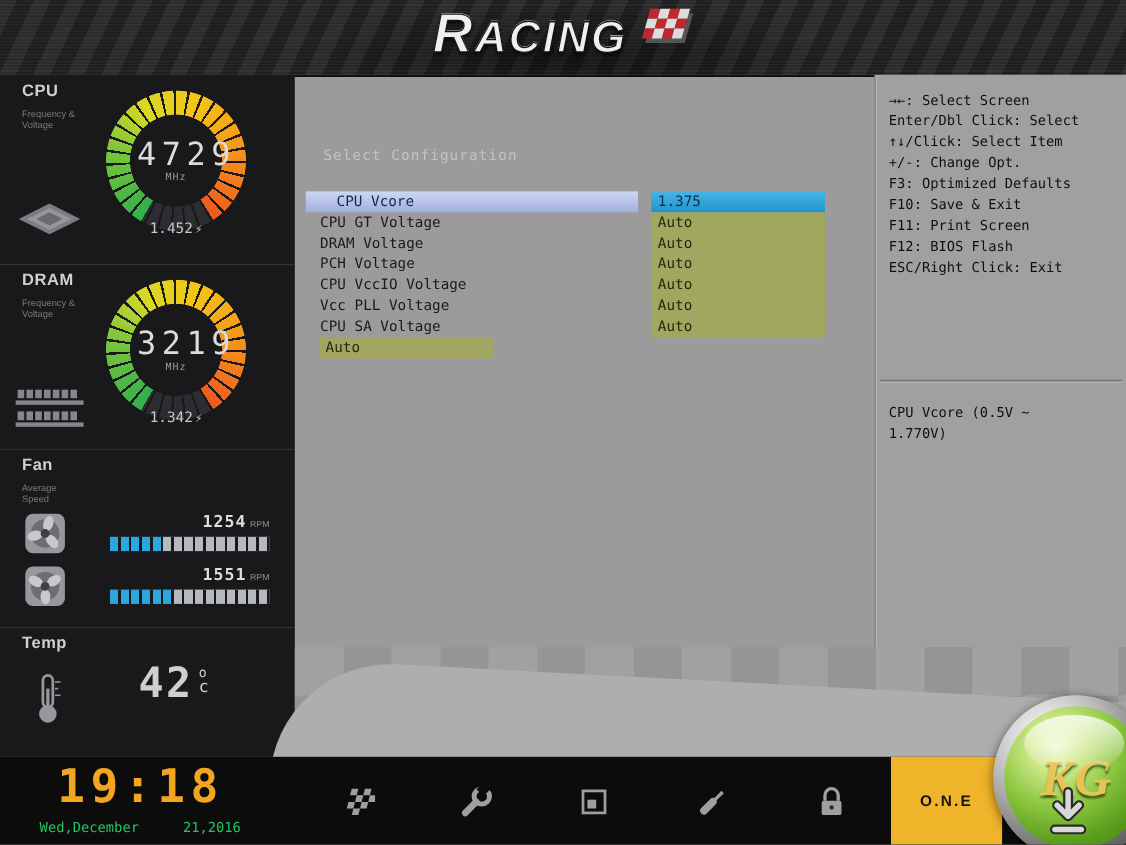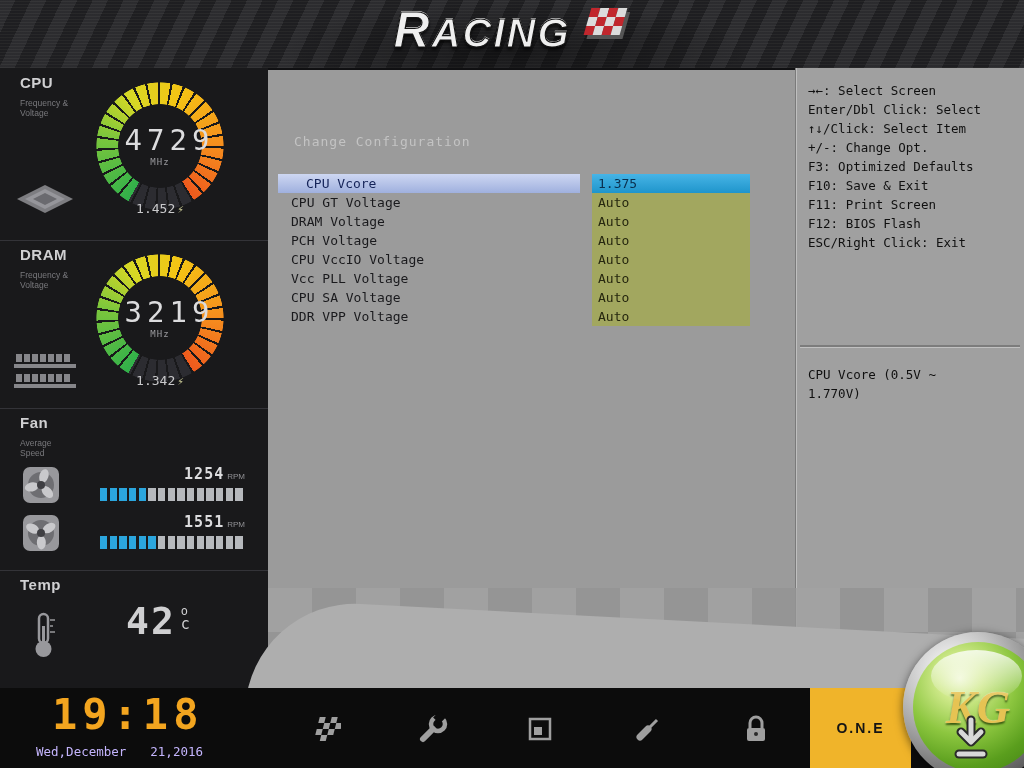--- a/index.html
+++ b/index.html
@@ -85,21 +85,21 @@
   
   .checkers{position:absolute;left:268px;top:588px;width:756px;height:100px;opacity:.9;
     background:conic-gradient(#949494 25%,#a2a2a2 0 50%,#949494 0 75%,#a2a2a2 0) 0 0/88px 88px;}
   .swoosh{position:absolute;left:244px;top:642px;width:840px;height:110px;background:#aeaeae;
     border-radius:130px 30px 0 0;transform:rotate(3deg);transform-origin:100% 100%;}
 
   
   .ftr{position:absolute;left:0;top:688px;width:1024px;height:80px;background:#0c0c0c;padding-left:32px;}
   .time{position:absolute;left:52px;top:4px;font-weight:bold;font-size:42px;line-height:46px;
         letter-spacing:5px;color:#f3a51f;}
-  .date{position:absolute;left:36px;top:56px;font-size:12.5px;color:#c4b5fd;display:flex;gap:24px;}
+  .date{position:absolute;left:36px;top:56px;font-size:12.5px;color:#22c55e;display:flex;gap:40px;}
   .ficon{position:absolute;top:24px;width:34px;height:34px;cursor:pointer;}
   .one-btn{position:absolute;left:810px;top:0;width:101px;height:80px;background:#f0b42a;
            color:#141414;font-family:"Liberation Sans",sans-serif;font-weight:bold;font-size:14px;
            letter-spacing:2px;display:flex;align-items:center;justify-content:center;cursor:pointer;}
 
   
   .orb{position:absolute;left:903px;top:632px;width:150px;height:150px;border-radius:50%;
        background:radial-gradient(circle at 32% 26%, #ffffff, #c6c6c6 30%, #828282 60%, #525252 85%, #353535);
        box-shadow:0 2px 10px rgba(0,0,0,.55);}
   .orb-inner{position:absolute;inset:10px;border-radius:50%;overflow:hidden;
@@ -244,21 +244,21 @@
     <div class="temp-val" style="left:126px;top:534px">
       <span class="t-num">42</span>
       <span class="t-stack">
         <span class="t-o">o</span>
         <span class="t-c">c</span>
       </span>
     </div>
   </div>
 
   <div class="main">
-    <h1 class="cfg-title">Change Configuration</h1>
+    <h1 class="cfg-title">Select Configuration</h1>
     <div class="cfg-list">
       <div class="cfg-row selected">
         <div class="cfg-label">CPU Vcore</div>
         <div class="cfg-value">1.375</div>
       </div>
       <div class="cfg-row">
         <div class="cfg-label">CPU GT Voltage</div>
         <div class="cfg-value">Auto</div>
       </div>
       <div class="cfg-row">
@@ -275,21 +275,20 @@
       </div>
       <div class="cfg-row">
         <div class="cfg-label">Vcc PLL Voltage</div>
         <div class="cfg-value">Auto</div>
       </div>
       <div class="cfg-row">
         <div class="cfg-label">CPU SA Voltage</div>
         <div class="cfg-value">Auto</div>
       </div>
       <div class="cfg-row">
-        <div class="cfg-label">DDR VPP Voltage</div>
         <div class="cfg-value">Auto</div>
       </div>
     </div>
   </div>
 
   <div class="help">
     <div class="help-lines">
       <div class="help-line">→←: Select Screen</div>
       <div class="help-line">Enter/Dbl Click: Select</div>
       <div class="help-line">↑↓/Click: Select Item</div>

